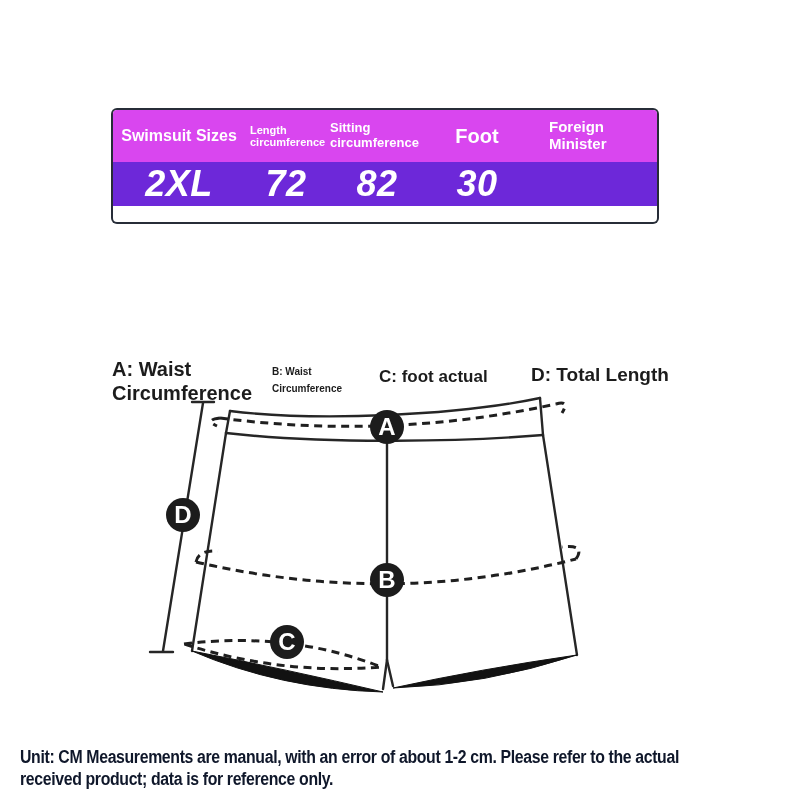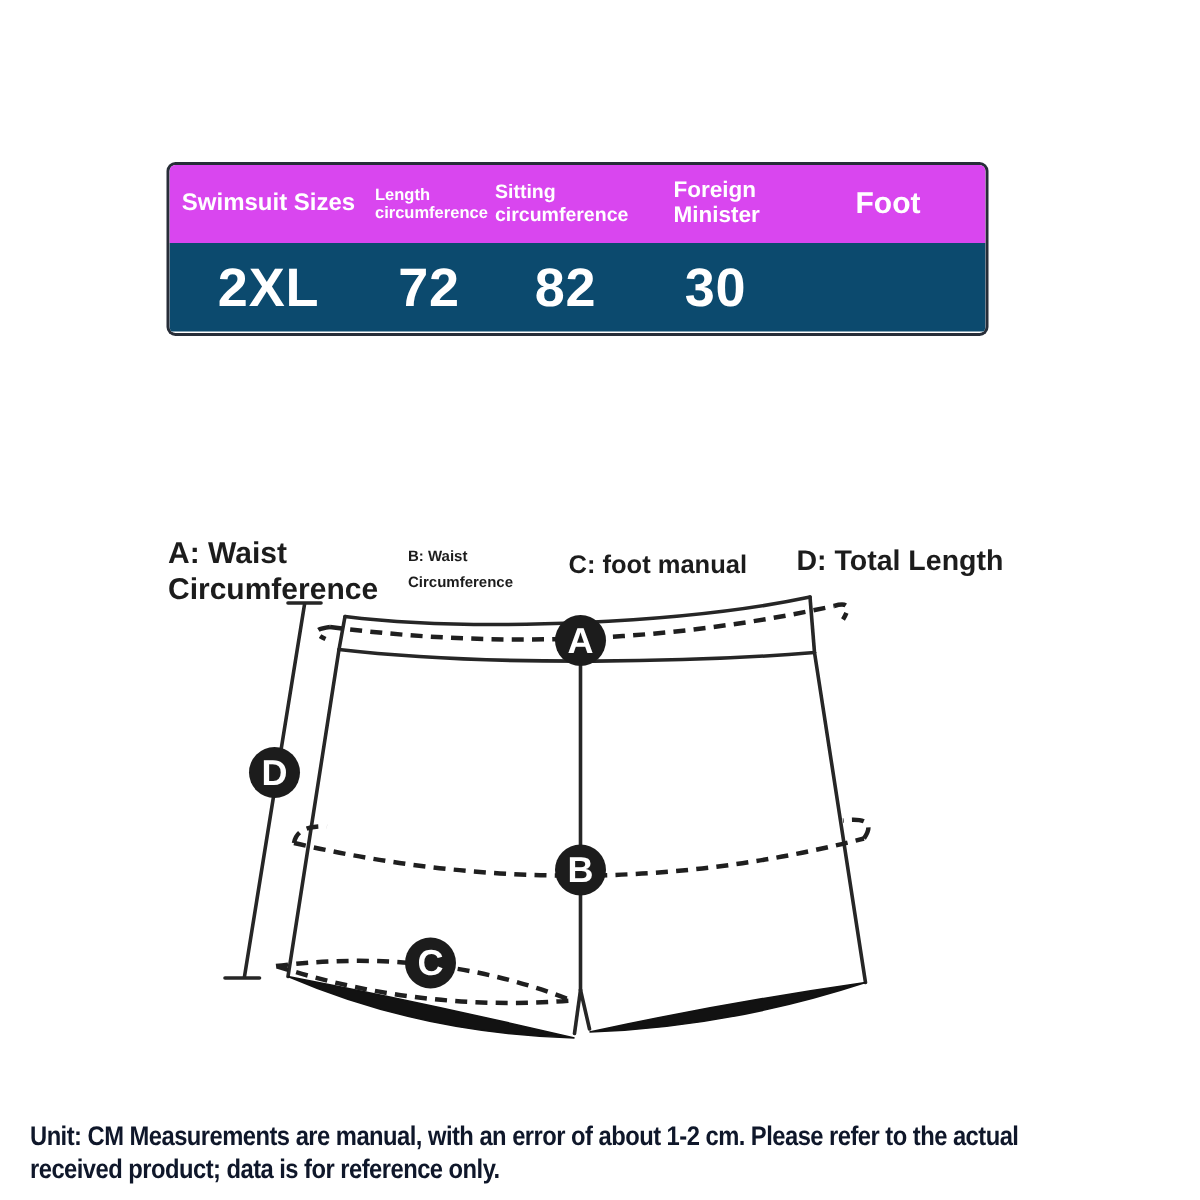--- a/index.html
+++ b/index.html
@@ -5,21 +5,21 @@
   html,body{margin:0;padding:0;background:#ffffff;}
   body{width:800px;height:800px;position:relative;overflow:hidden;
        font-family:"Liberation Sans","DejaVu Sans",sans-serif;}
 
   
   .size-table{position:absolute;left:113px;top:110px;width:544px;height:112px;
       border-radius:4px;overflow:hidden;box-shadow:0 0 0 2px #272d38;}
   .size-table .hdr-row{display:grid;grid-template-columns:132px 82px 100px 100px 130px;
       height:52px;background:#d946ef;}
   .size-table .val-row{display:grid;grid-template-columns:132px 82px 100px 100px 130px;
-      height:59px;background:#0c4a6e;}
+      height:44px;background:#6d28d9;font-style:italic;}
   .hcell{display:flex;align-items:center;color:#fff;font-weight:bold;line-height:1.12;}
   .hcell.c1{justify-content:center;font-size:16px;}
   .hcell.c2{justify-content:flex-start;padding-left:5px;font-size:11px;}
   .hcell.c3{justify-content:flex-start;padding-left:3px;font-size:13px;}
   .hcell.c4{justify-content:center;font-size:20px;}
   .hcell.c5{justify-content:flex-start;padding-left:22px;font-size:15px;}
   .vcell{display:flex;align-items:center;justify-content:center;color:#fff;
       font-weight:bold;font-size:36px;letter-spacing:0.5px;}
 
   
@@ -46,34 +46,34 @@
         white-space:nowrap;transform:scaleX(0.88);transform-origin:left center;}
 </style>
 </head>
 <body>
 
 <div class="size-table">
   <div class="hdr-row">
     <div class="hcell c1">Swimsuit Sizes</div>
     <div class="hcell c2">Length circumference</div>
     <div class="hcell c3">Sitting circumference</div>
+    <div class="hcell c4">Foot</div>
     <div class="hcell c5">Foreign Minister</div>
-    <div class="hcell c4">Foot</div>
   </div>
   <div class="val-row">
     <div class="vcell">2XL</div>
     <div class="vcell">72</div>
     <div class="vcell">82</div>
     <div class="vcell">30</div>
   </div>
 </div>
 
 <div class="legend-item legend-a">A: Waist Circumference</div>
 <div class="legend-item legend-b">B: Waist Circumference</div>
-<div class="legend-item legend-c">C: foot manual</div>
+<div class="legend-item legend-c">C: foot actual</div>
 <div class="legend-item legend-d">D: Total Length</div>
 
 <svg class="diagram" viewBox="0 0 460 320" xmlns="http://www.w3.org/2000/svg">
 
   <path class="ln" d="M 90,26 C 180,37 320,30 400,13"></path>
   <path class="ln" d="M 86,48 C 190,60 330,56 403,50"></path>
   <path class="ln" d="M 90,26 L 86,48"></path>
   <path class="ln" d="M 400,13 L 403,50"></path>
 
   <path class="ln" d="M 86,48 L 52,266"></path>

